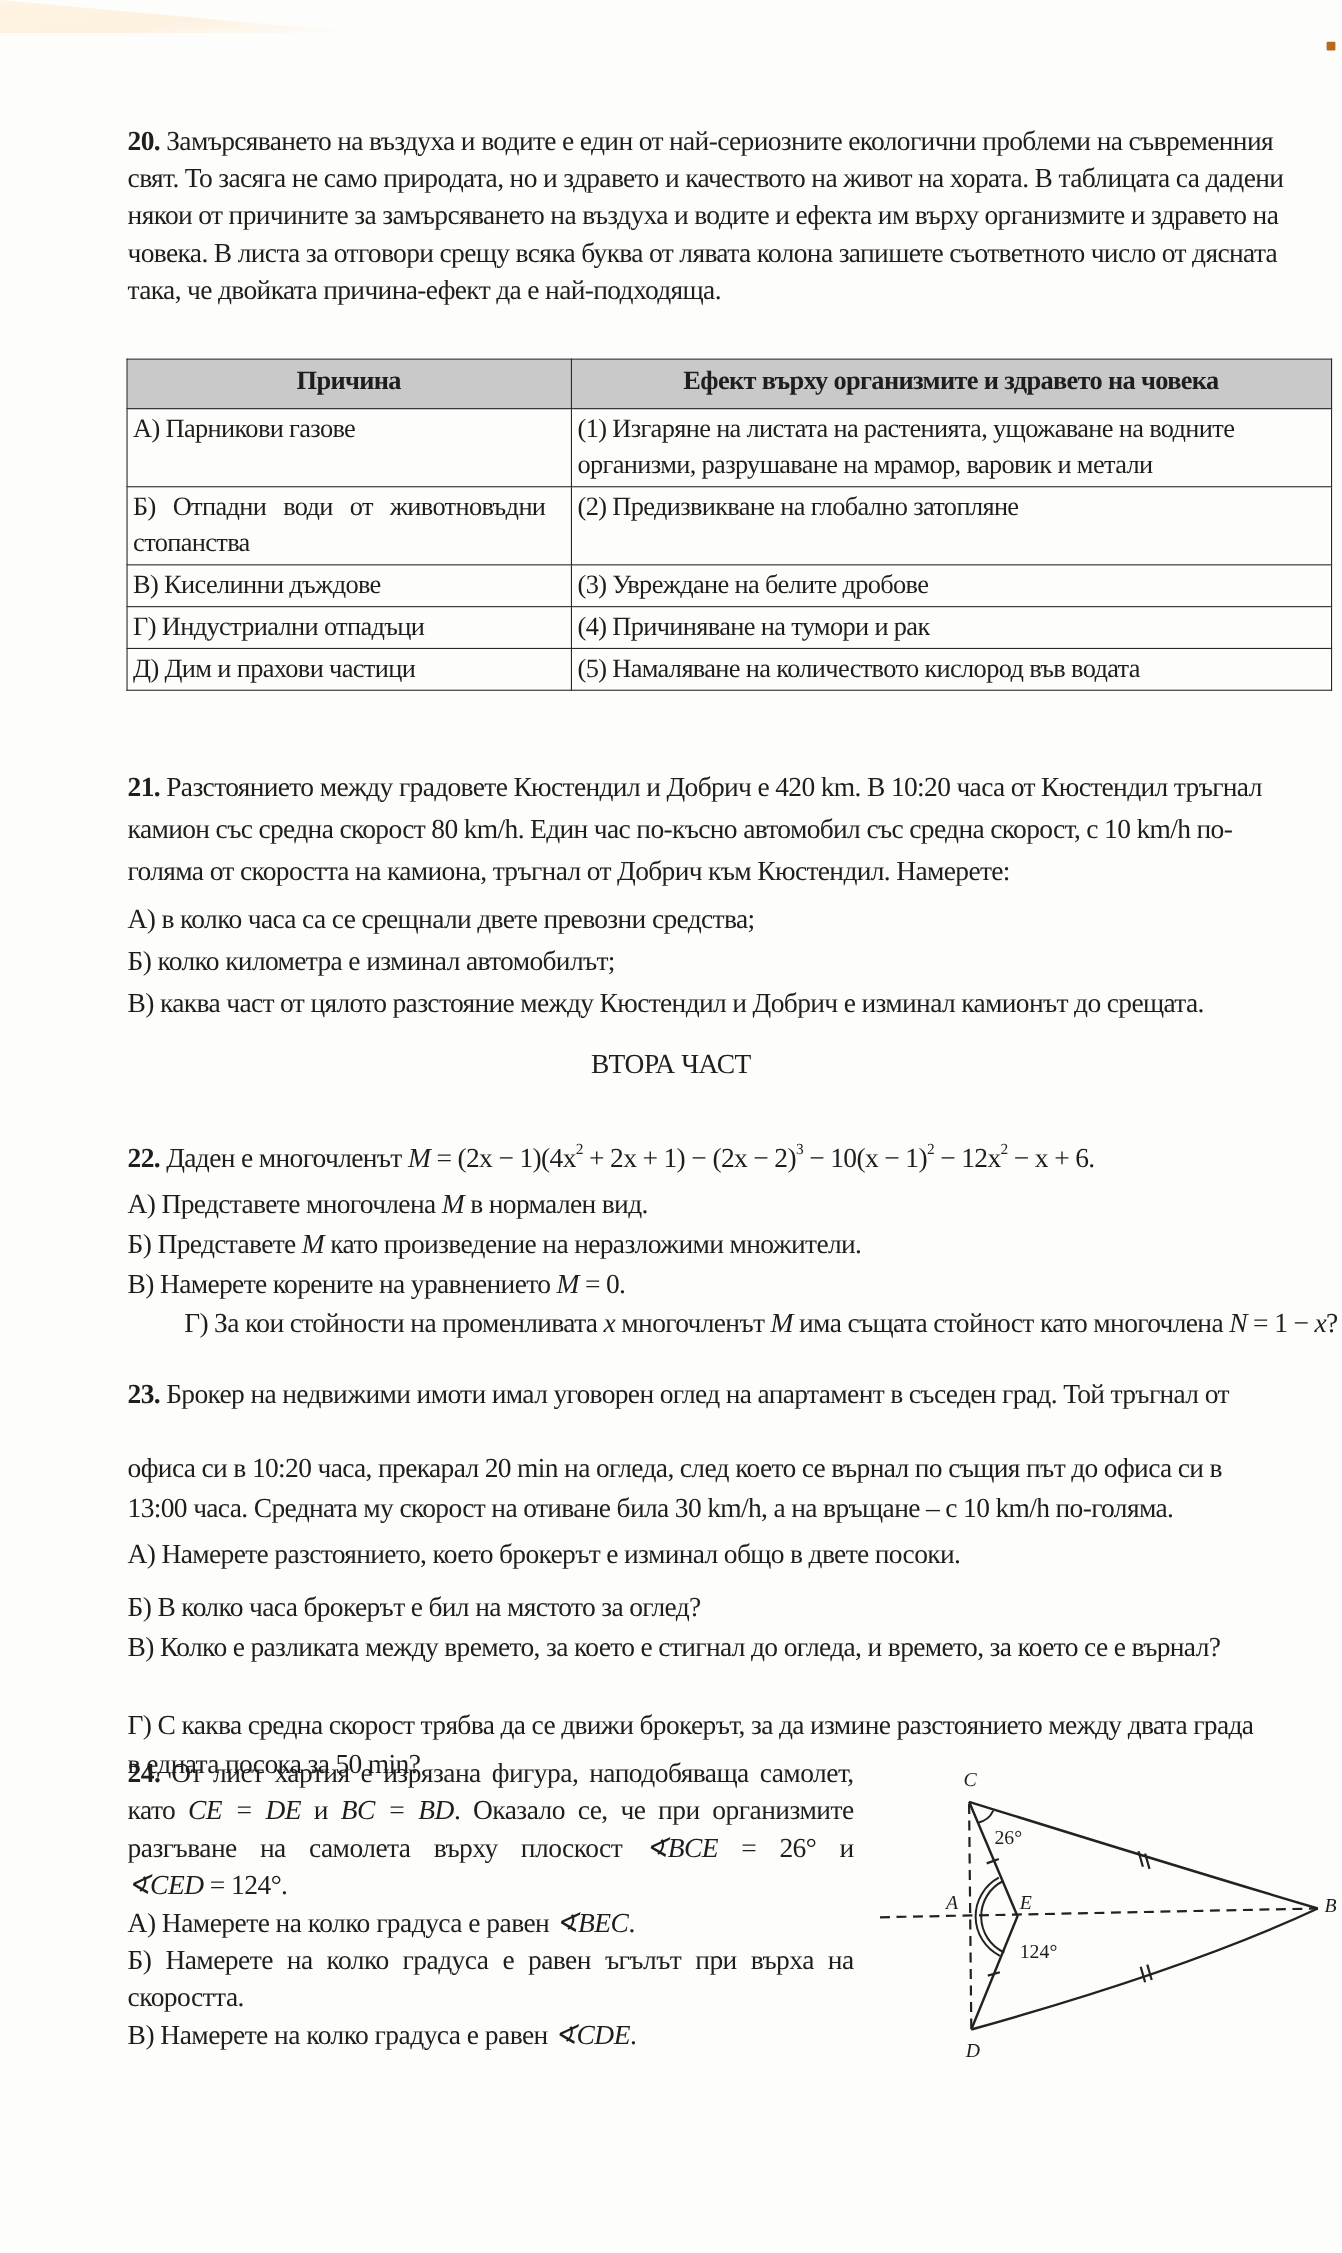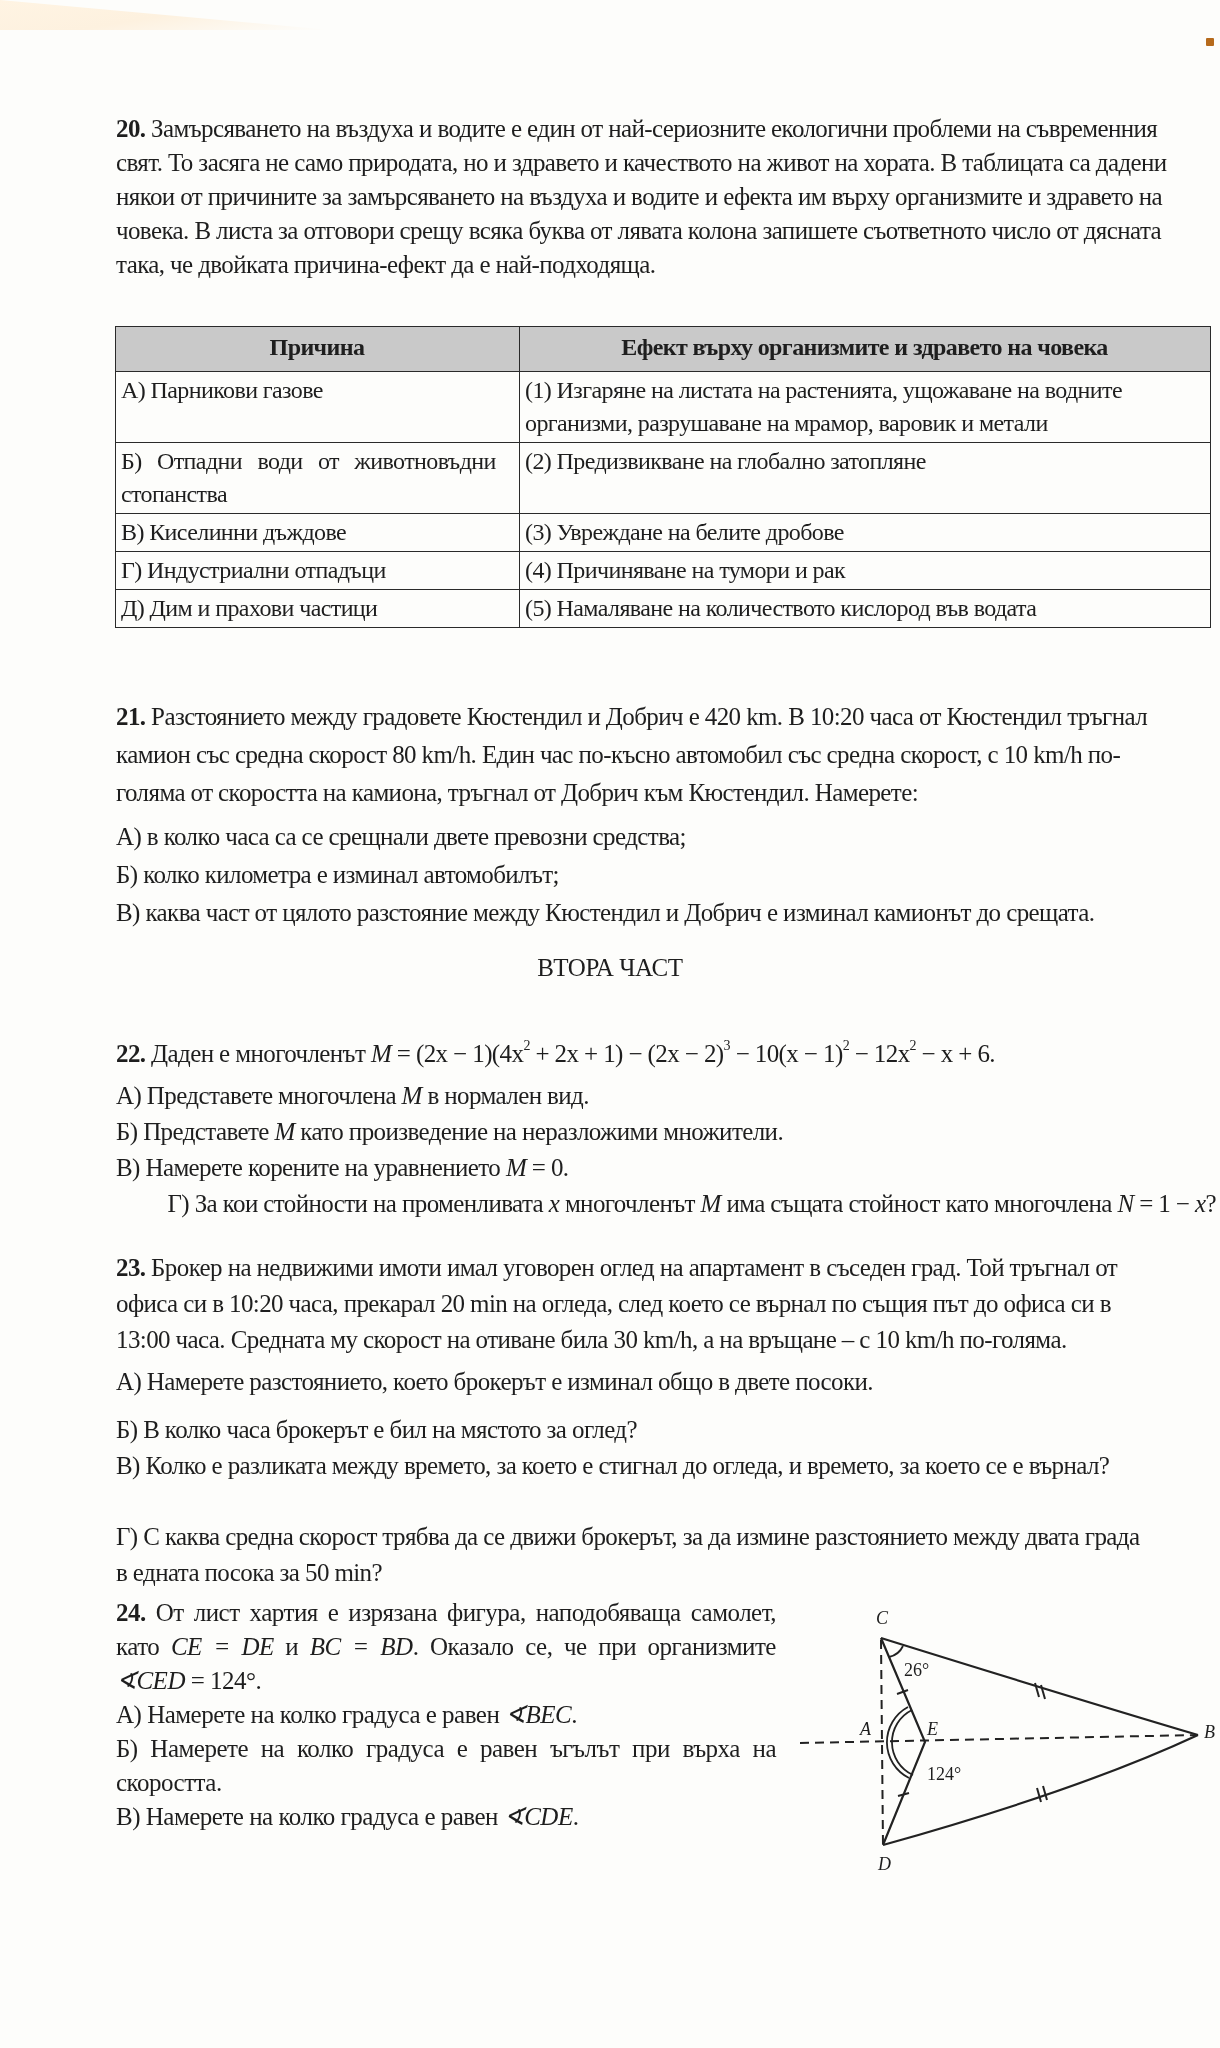--- a/index.html
+++ b/index.html
@@ -124,32 +124,33 @@
     <span class="math"><span>M</span><span style="font-style:normal"> = (2x − 1)(4x</span><sup class="s">2</sup><span style="font-style:normal"> + 2x + 1) − (2x − 2)</span><sup class="s">3</sup><span style="font-style:normal"> − 10(x − 1)</span><sup class="s">2</sup><span style="font-style:normal"> − 12x</span><sup class="s">2</sup><span style="font-style:normal"> − x + 6.</span></span>
   </span>
   <span class="line" style="height:36px;"><span>А) Представете многочлена </span><i>M</i><span> в нормален вид.</span></span>
   <span class="line" style="height:36px;"><span>Б) Представете </span><i>M</i><span> като произведение на неразложими множители.</span></span>
   <span class="line" style="height:36px;"><span>В) Намерете корените на уравнението </span><i>M</i><span> = 0.</span></span>
   <span class="line" style="height:36px;text-align:right;"><span>Г) За кои стойности на променливата </span><i>x</i><span>  многочленът </span><i>M</i><span> има същата стойност като многочлена </span><i>N</i><span> = 1 − </span><i>x</i><span>?</span></span>
 </div>
 
 <div class="text-block" style="top:1250px; line-height:36px;">
   <span class="line" style="height:36px;"><span class="q-num">23.</span> <span>Брокер на недвижими имоти имал уговорен оглед на апартамент в съседен град. Той тръгнал от</span></span>
-  <span class="line" style="height:36px;">офиса си в 10:20 часа, прекарал 20 min на огледа, след което се върнал по същия път до офиса си в</span>
+  <span class="line" style="height:36px;margin-top:32px;">офиса си в 10:20 часа, прекарал 20 min на огледа, след което се върнал по същия път до офиса си в</span>
   <span class="line" style="height:42px;">13:00 часа. Средната му скорост на отиване била 30 km/h, а на връщане – с 10 km/h по-голяма.</span>
   <span class="line" style="height:36px;">А) Намерете разстоянието, което брокерът е изминал общо в двете посоки.</span>
   <span class="line" style="height:36px;margin-top:12px;">Б) В колко часа брокерът е бил на мястото за оглед?</span>
   <span class="line" style="height:36px;">В) Колко е разликата между времето, за което е стигнал до огледа, и времето, за което се е върнал?</span>
   <span class="line" style="height:36px;margin-top:35px;">Г) С каква средна скорост трябва да се движи брокерът, за да измине разстоянието между двата града</span>
   <span class="line" style="height:36px;">в едната посока за 50 min?</span>
 </div>
 
 <div class="q24">
   <span class="just"><span class="q-num">24.</span> <span>От лист хартия е изрязана фигура, наподобяваща самолет,</span></span>
   <span class="just"><span>като </span><i>CE = DE</i><span> и </span><i>BC = BD</i><span>. Оказало се, че при организмите</span></span>
+  <span class="just"><span>разгъване на самолета върху плоскост </span><i>∢BCE</i><span> = 26° и</span></span>
   <span class="line"><i>∢CED</i><span> = 124°.</span></span>
   <span class="line"><span>А) Намерете на колко градуса е равен </span><i>∢BEC</i><span>.</span></span>
   <span class="just">Б) Намерете на колко градуса е равен ъгълът при върха на</span>
   <span class="line">скоростта.</span>
   <span class="line"><span>В) Намерете на колко градуса е равен </span><i>∢CDE</i><span>.</span></span>
 </div>
 
 <svg class="diagram" viewBox="0 0 440 310">
 
   <line x1="20" y1="163" x2="418" y2="155" stroke="#222" stroke-width="2" stroke-dasharray="9,6"></line>

